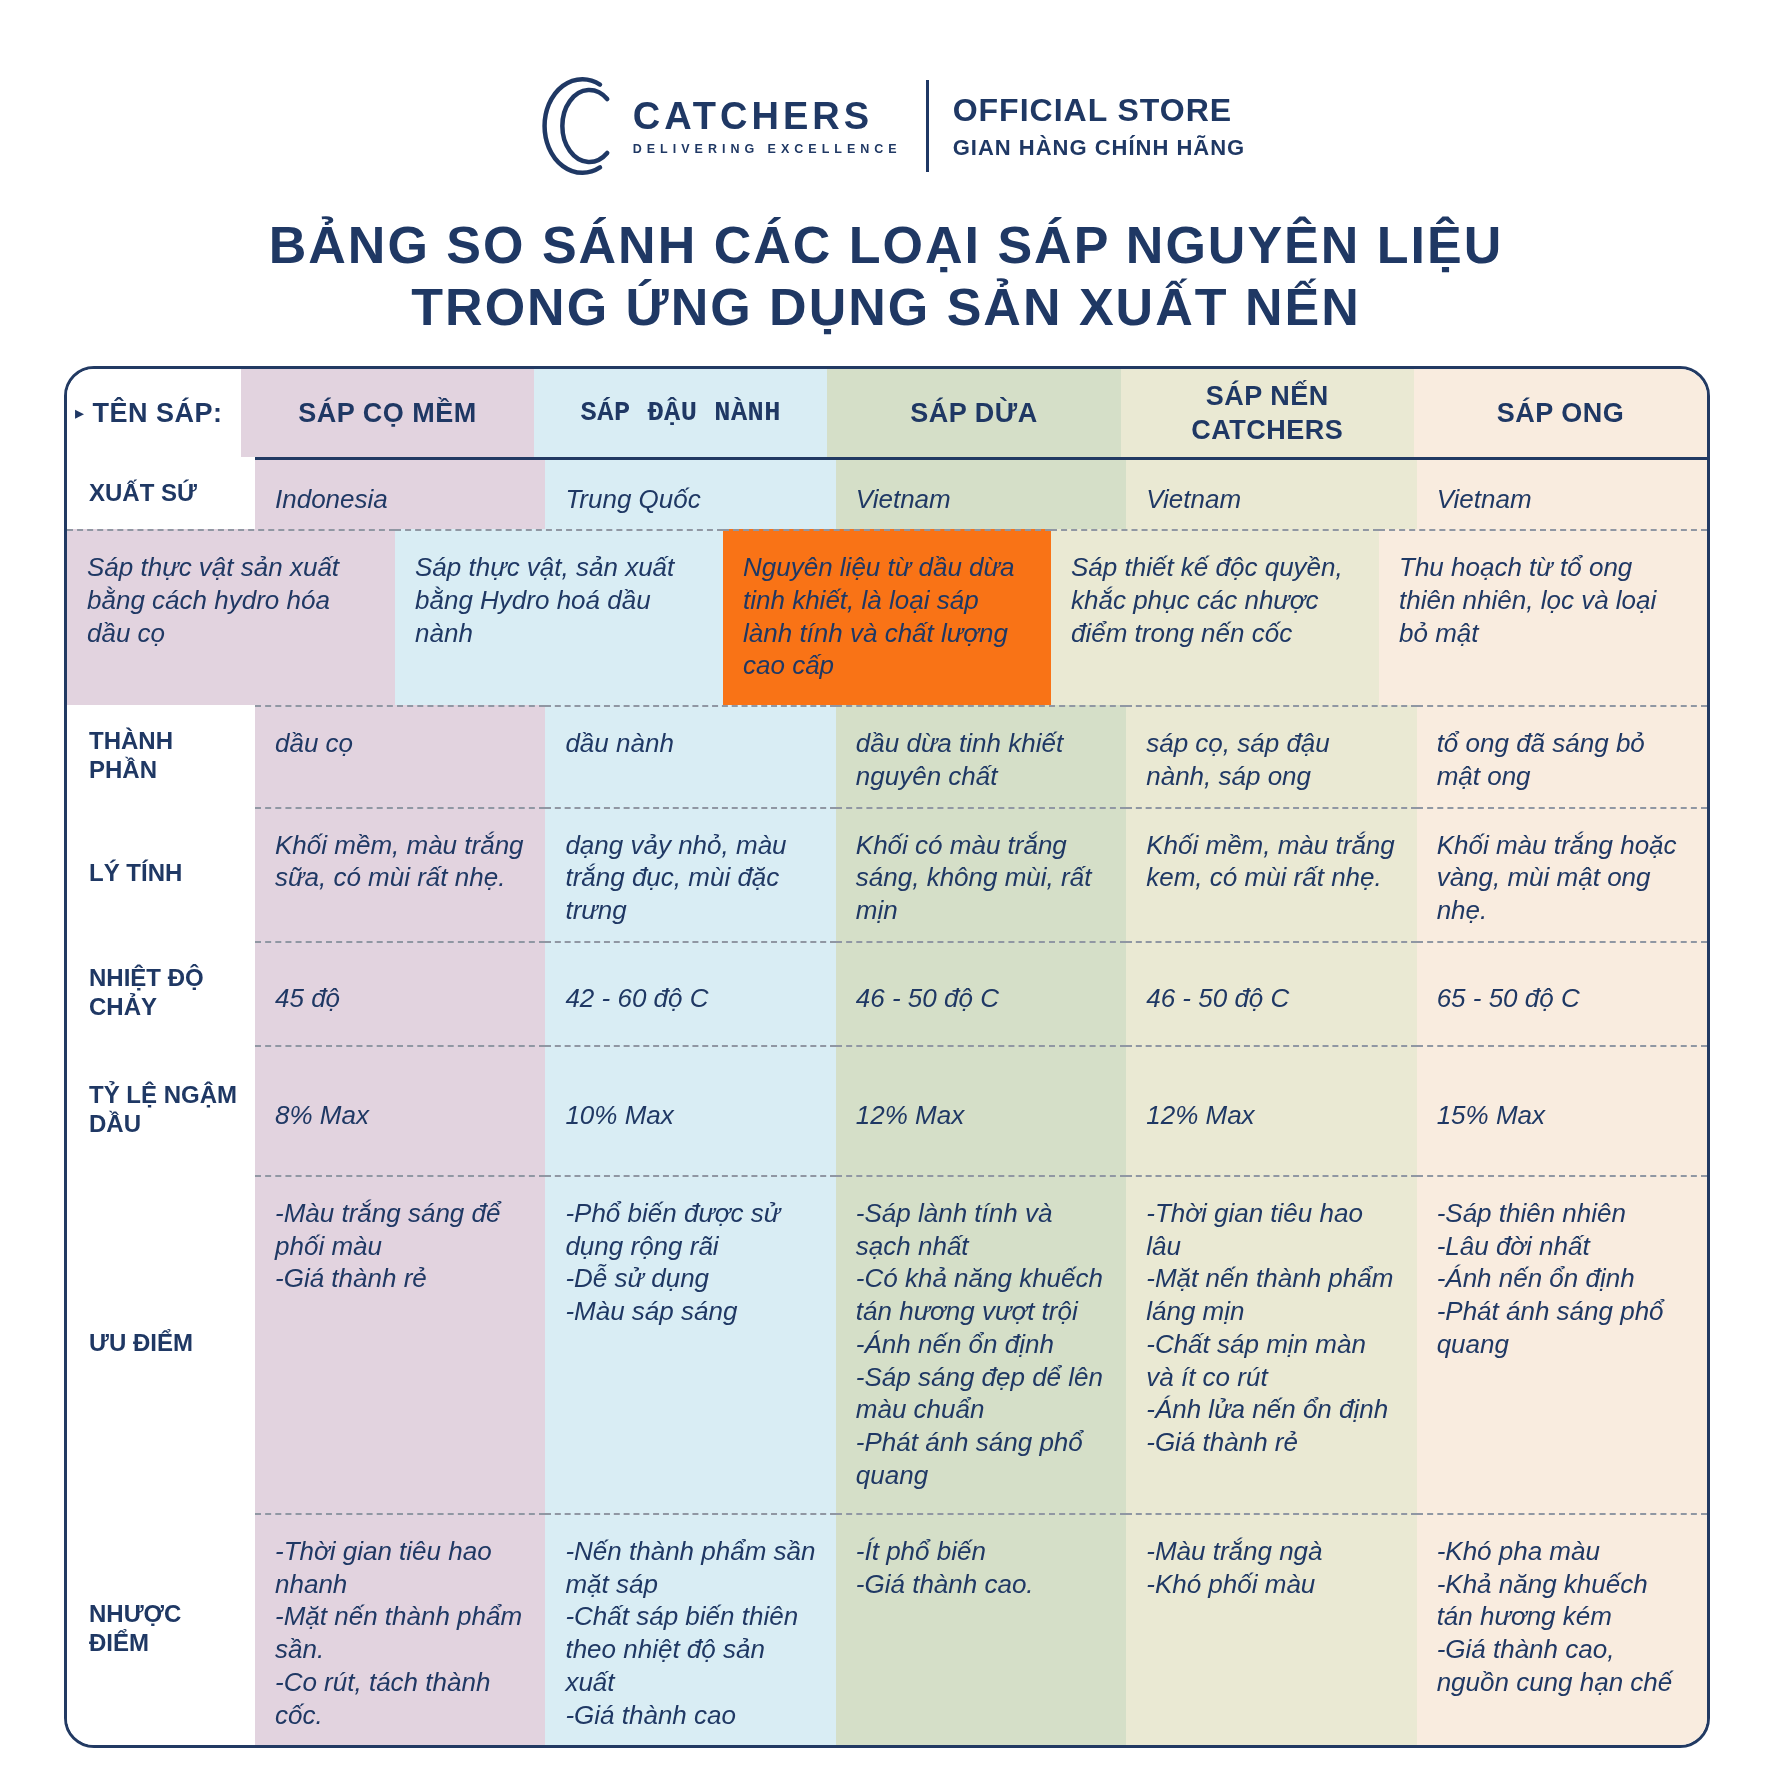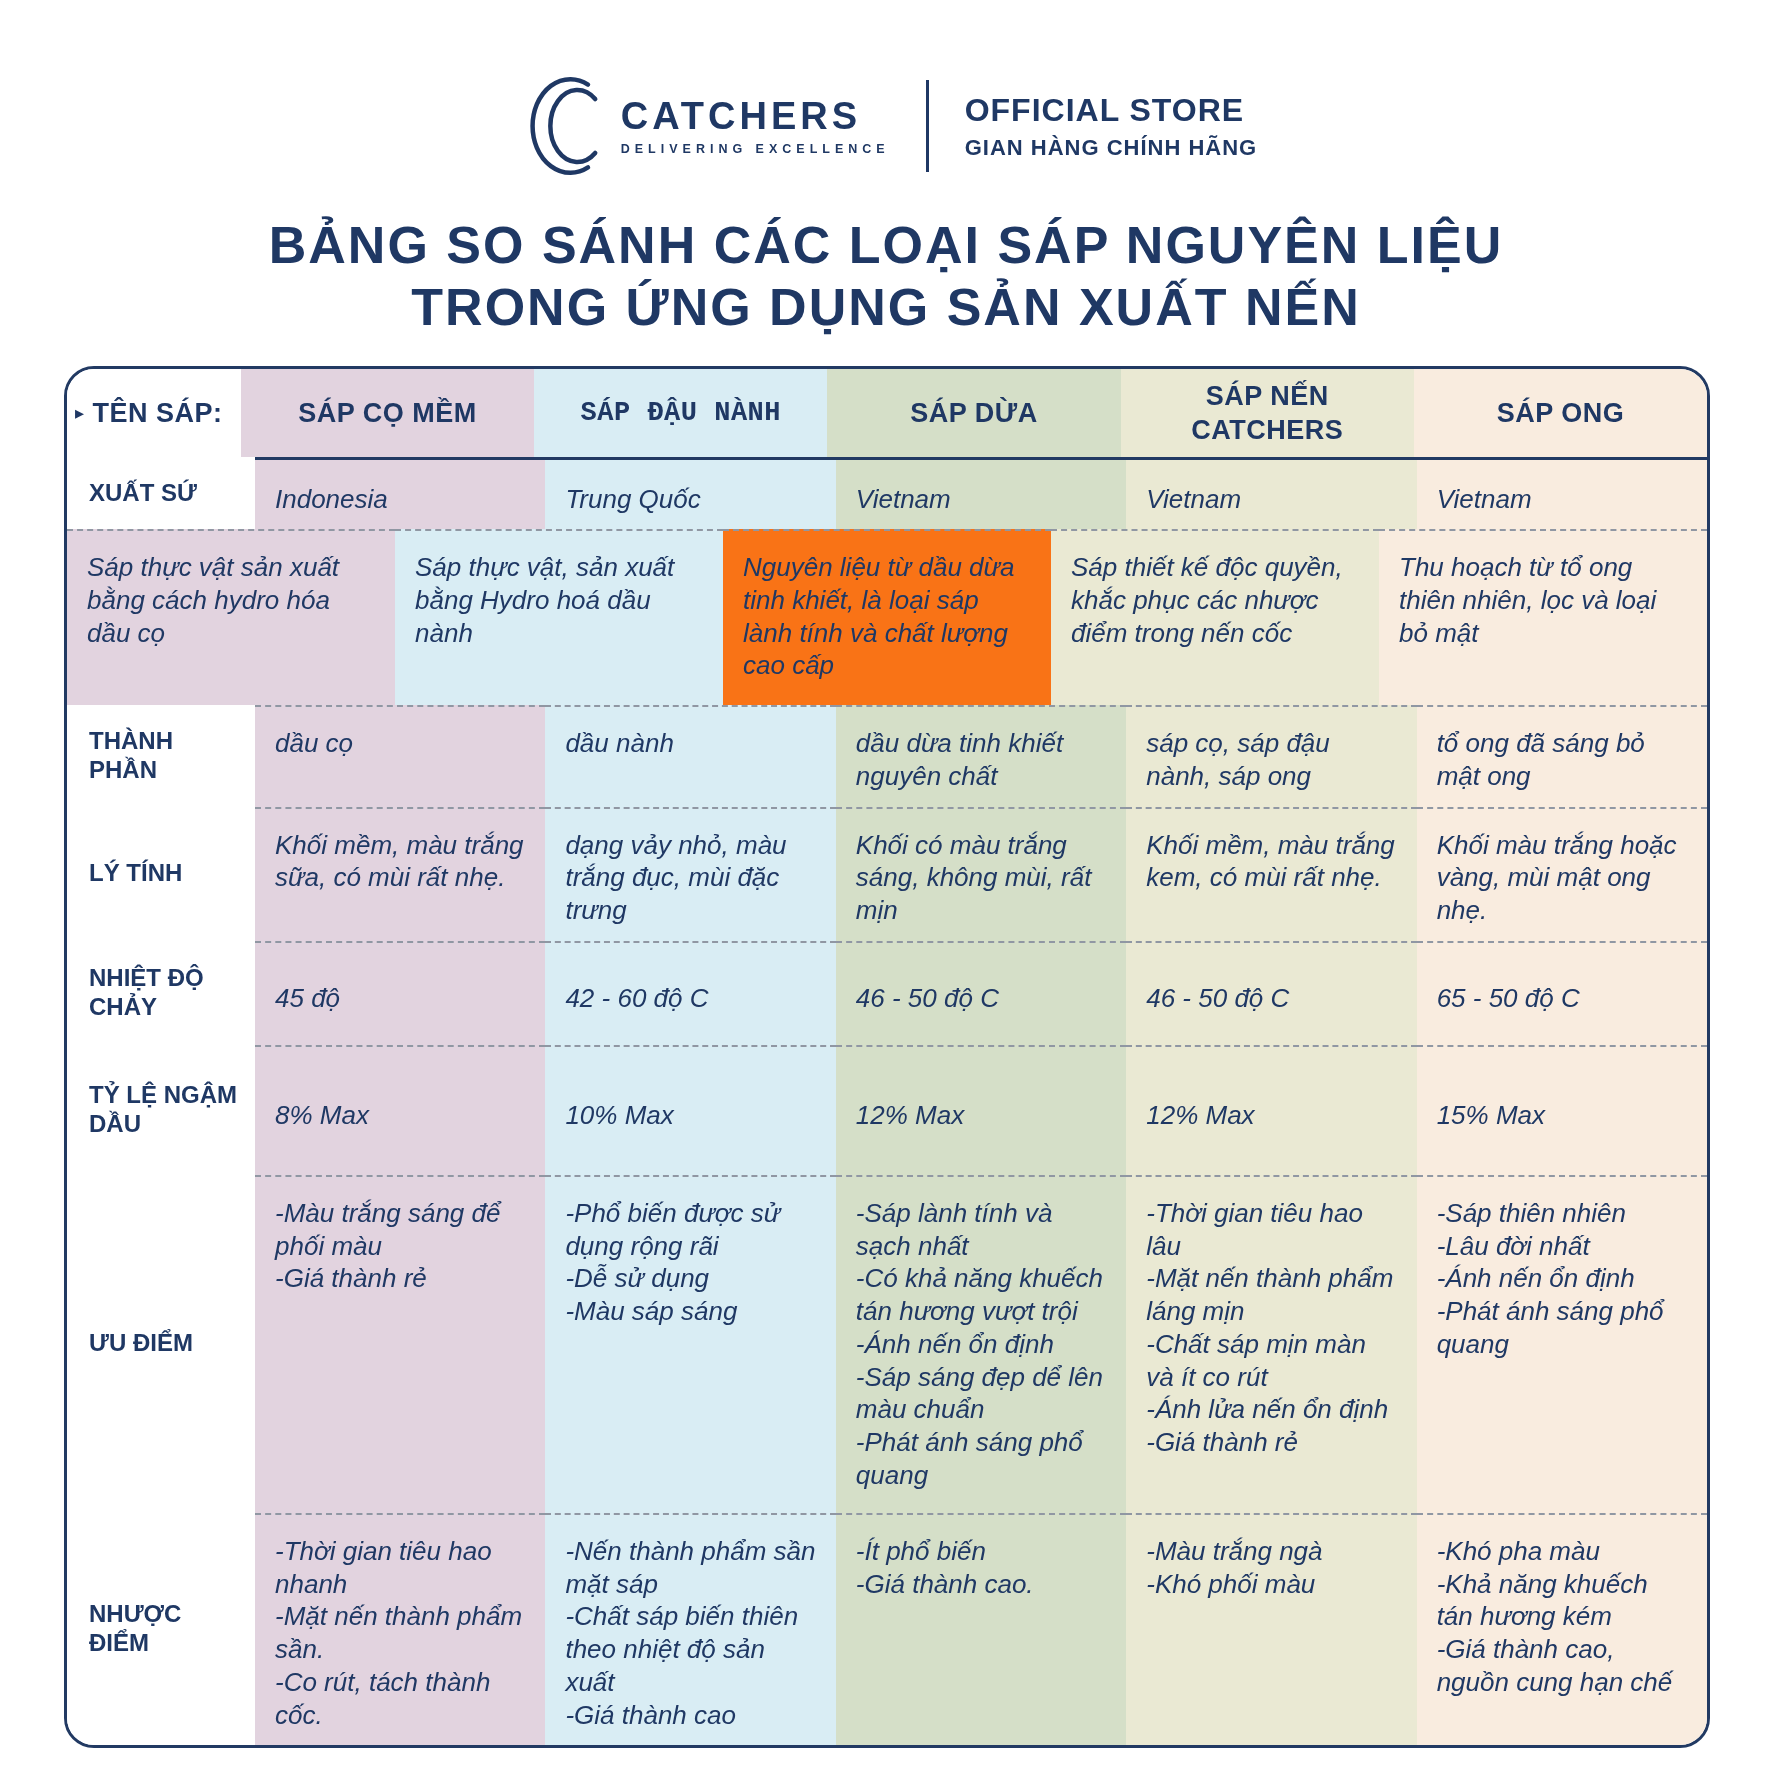--- a/index.html
+++ b/index.html
@@ -6,21 +6,21 @@
   body{
     width:1772px;height:1772px;
     font-family:"Liberation Sans","DejaVu Sans",sans-serif;
     color:#1f3864;
     position:relative;
     overflow:hidden;
   }
   
   .brand{
     display:flex;align-items:center;justify-content:center;
-    gap:36px;margin-top:72px;
+    gap:24px;margin-top:72px;
   }
   .brand-left{display:flex;align-items:center;gap:14px;}
   .logo-c{width:92px;height:108px;flex:0 0 auto;}
   .brand-text{display:flex;flex-direction:column;line-height:1;}
   .brand-name{font-size:38px;font-weight:bold;letter-spacing:4px;}
   .brand-tagline{font-size:12.5px;letter-spacing:5px;margin-top:8px;font-weight:bold;}
   .brand-divider{width:3px;height:92px;background:#1f3864;}
   .brand-right{display:flex;flex-direction:column;line-height:1.15;}
   .store-label{font-size:32px;font-weight:bold;letter-spacing:1px;}
   .store-sublabel{font-size:22px;font-weight:bold;letter-spacing:1px;margin-top:6px;}

